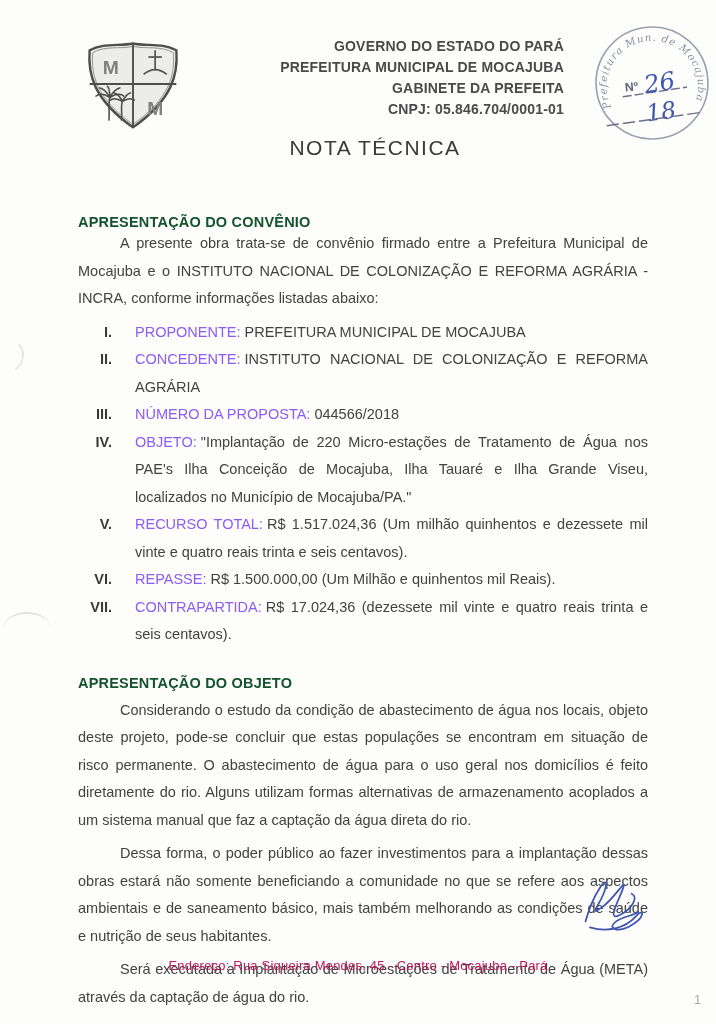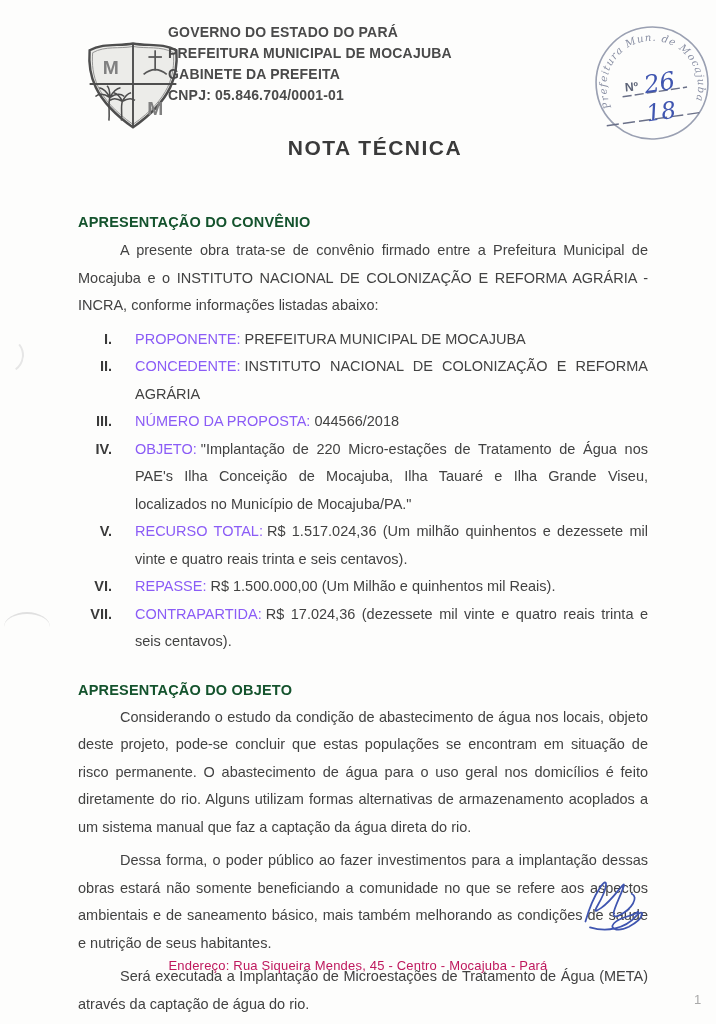--- a/index.html
+++ b/index.html
@@ -10,39 +10,39 @@
     margin:0 auto;
     background:#fdfdfc;
     font-family:"Liberation Sans", sans-serif;
     color:#3e3e3e;
     overflow:hidden;
   }
 
   
   .crest-wrap { position:absolute; left:80px; top:32px; width:106px; height:104px; }
   .org-block {
-    position:absolute; left:168px; top:22px; width:396px;
-    text-align:left; font-weight:bold; font-size:14px;
+    position:absolute; left:168px; top:36px; width:396px;
+    text-align:right; font-weight:bold; font-size:14px;
     line-height:21px; color:#4a4a4a; letter-spacing:.2px;
   }
   .stamp-wrap { position:absolute; left:591px; top:22px; width:122px; height:122px; transform:rotate(-5deg); }
 
   .doc-title {
     position:absolute; top:136px; left:213px; width:324px;
-    text-align:center; font-weight:bold; font-size:21px;
+    text-align:center; font-weight:normal; font-size:21px;
     letter-spacing:1.5px; color:#3a3a3a;
   }
 
   
   .body-block { position:absolute; top:214px; left:78px; width:570px; font-size:14.5px; }
   .section-heading {
     font-weight:bold; font-size:14.5px; color:#14532d; letter-spacing:.2px;
   }
   .para {
-    margin-top:7px; text-align:justify; text-indent:42px;
+    text-align:justify; text-indent:42px;
     line-height:27.5px; color:#424242;
   }
   .roman-list { margin-top:6px; }
   .list-item { display:flex; line-height:27.5px; }
   .item-num { flex:none; width:34px; text-align:right; font-weight:bold; color:#3a3a3a; }
   .item-body { flex:1; margin-left:23px; text-align:justify; color:#424242; }
   .item-label { font-weight:normal; color:#8b5cf6; }
   .item-text { margin-left:4px; }
   .objeto-heading { margin-top:26px; }
   .objeto-para { margin-top:6px; }

